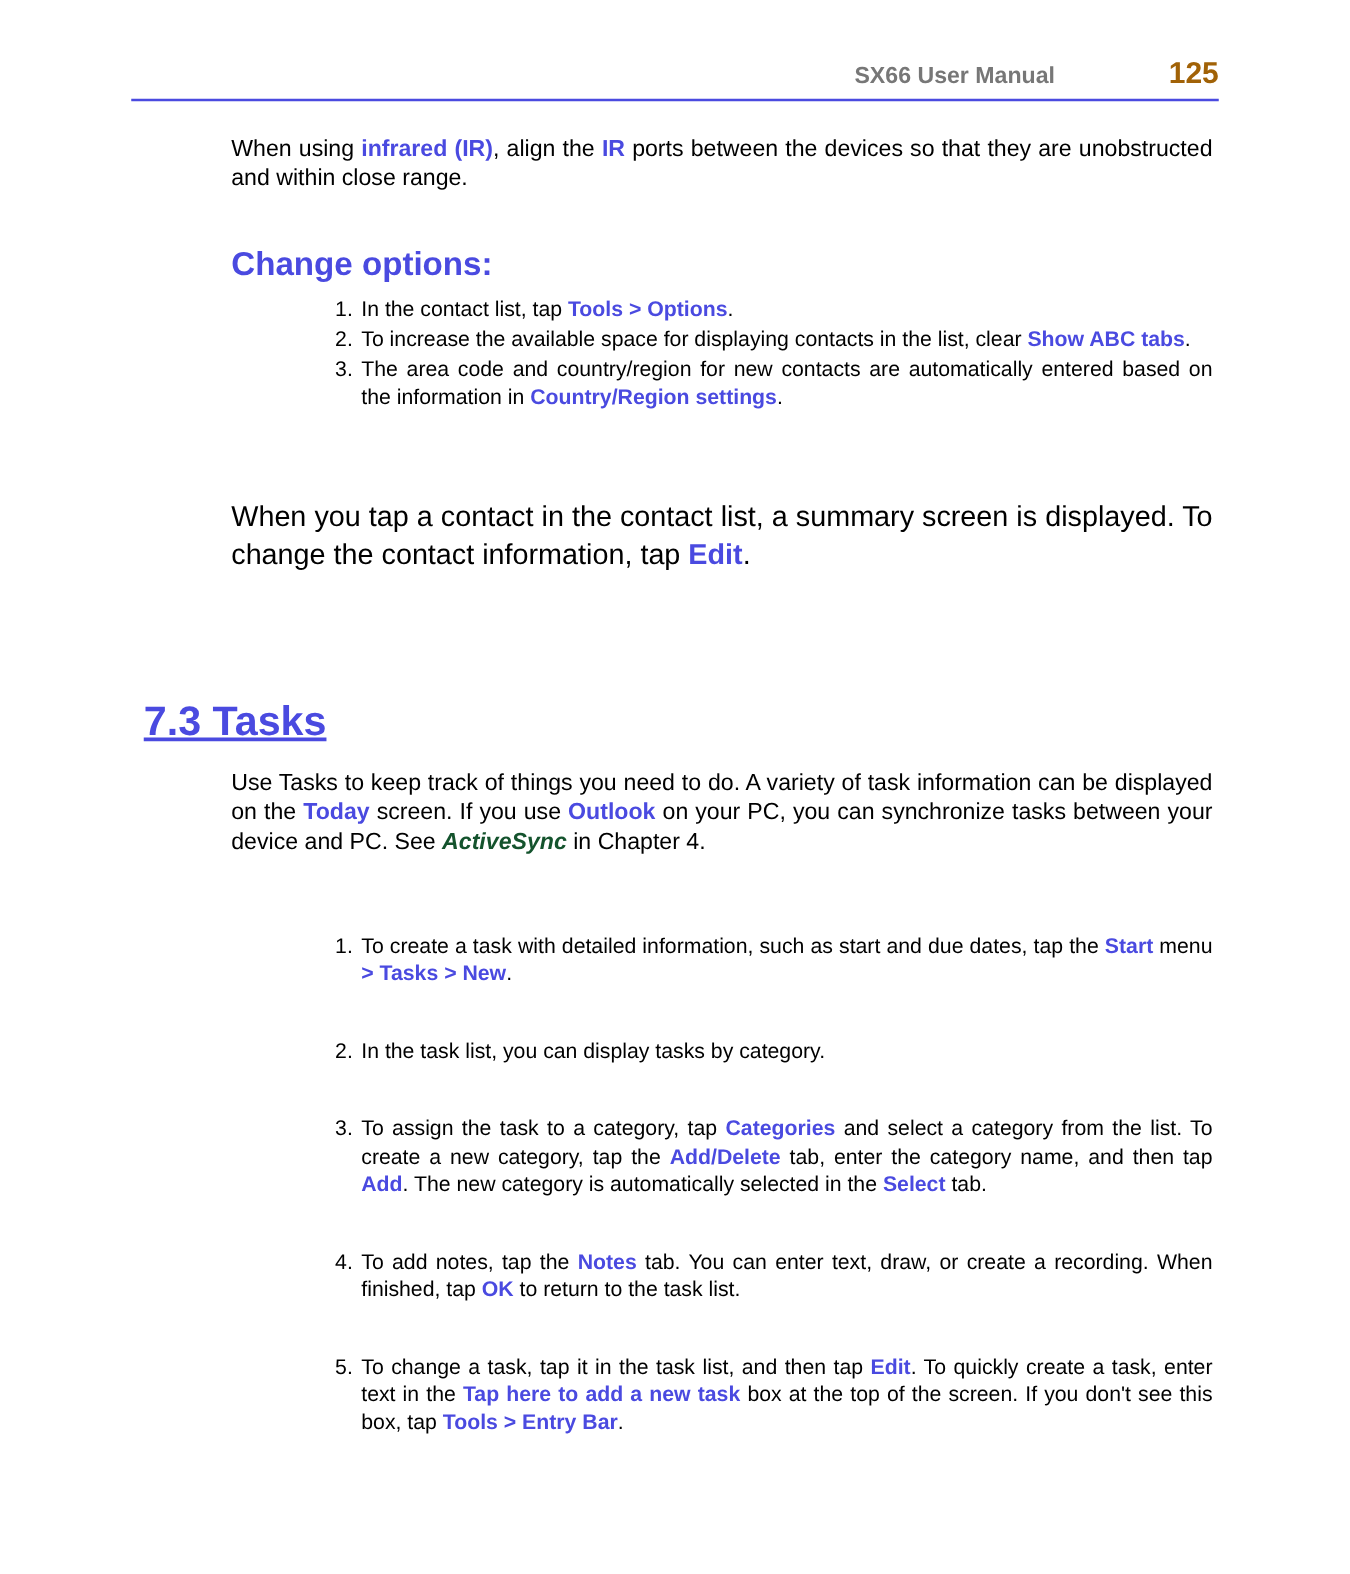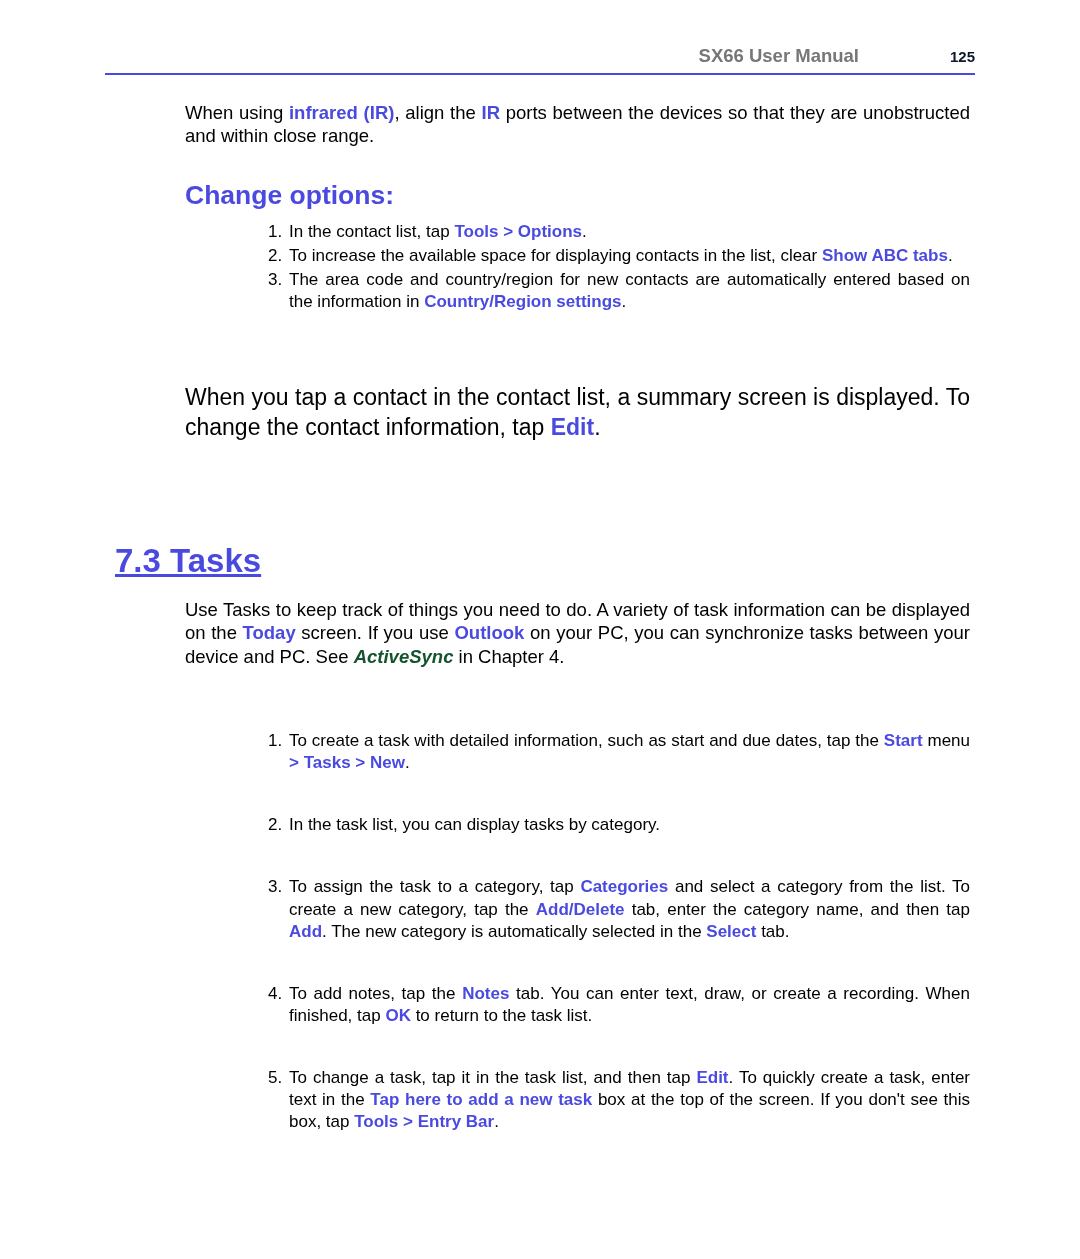--- a/index.html
+++ b/index.html
@@ -21,34 +21,34 @@
       border-bottom: 2px solid #4a4ae0;
       padding-bottom: 6px;
       margin-bottom: 26px;
     }
     .header-title {
       color: #777;
       font-weight: bold;
       font-size: 18.5px;
     }
     .header-page {
-      color: #0f172a;
+      color: #a16207;
       font-weight: bold;
-      font-size: 15px;
+      font-size: 24px;
     }
     .content {
       padding-left: 80px;
       padding-right: 5px;
     }
     .para {
       font-size: 18.5px;
       color: #000;
       text-align: justify;
       line-height: 1.27;
-      margin-bottom: 32px;
+      margin-bottom: 42px;
     }
     .accent { color: #4a4ae0; font-weight: bold; }
     .accent-i { color: #14532d; font-weight: bold; font-style: italic; }
     h2.sub {
       color: #4a4ae0;
       font-size: 26.5px;
       font-weight: bold;
       margin-bottom: 10px;
     }
     ol.numbered {

